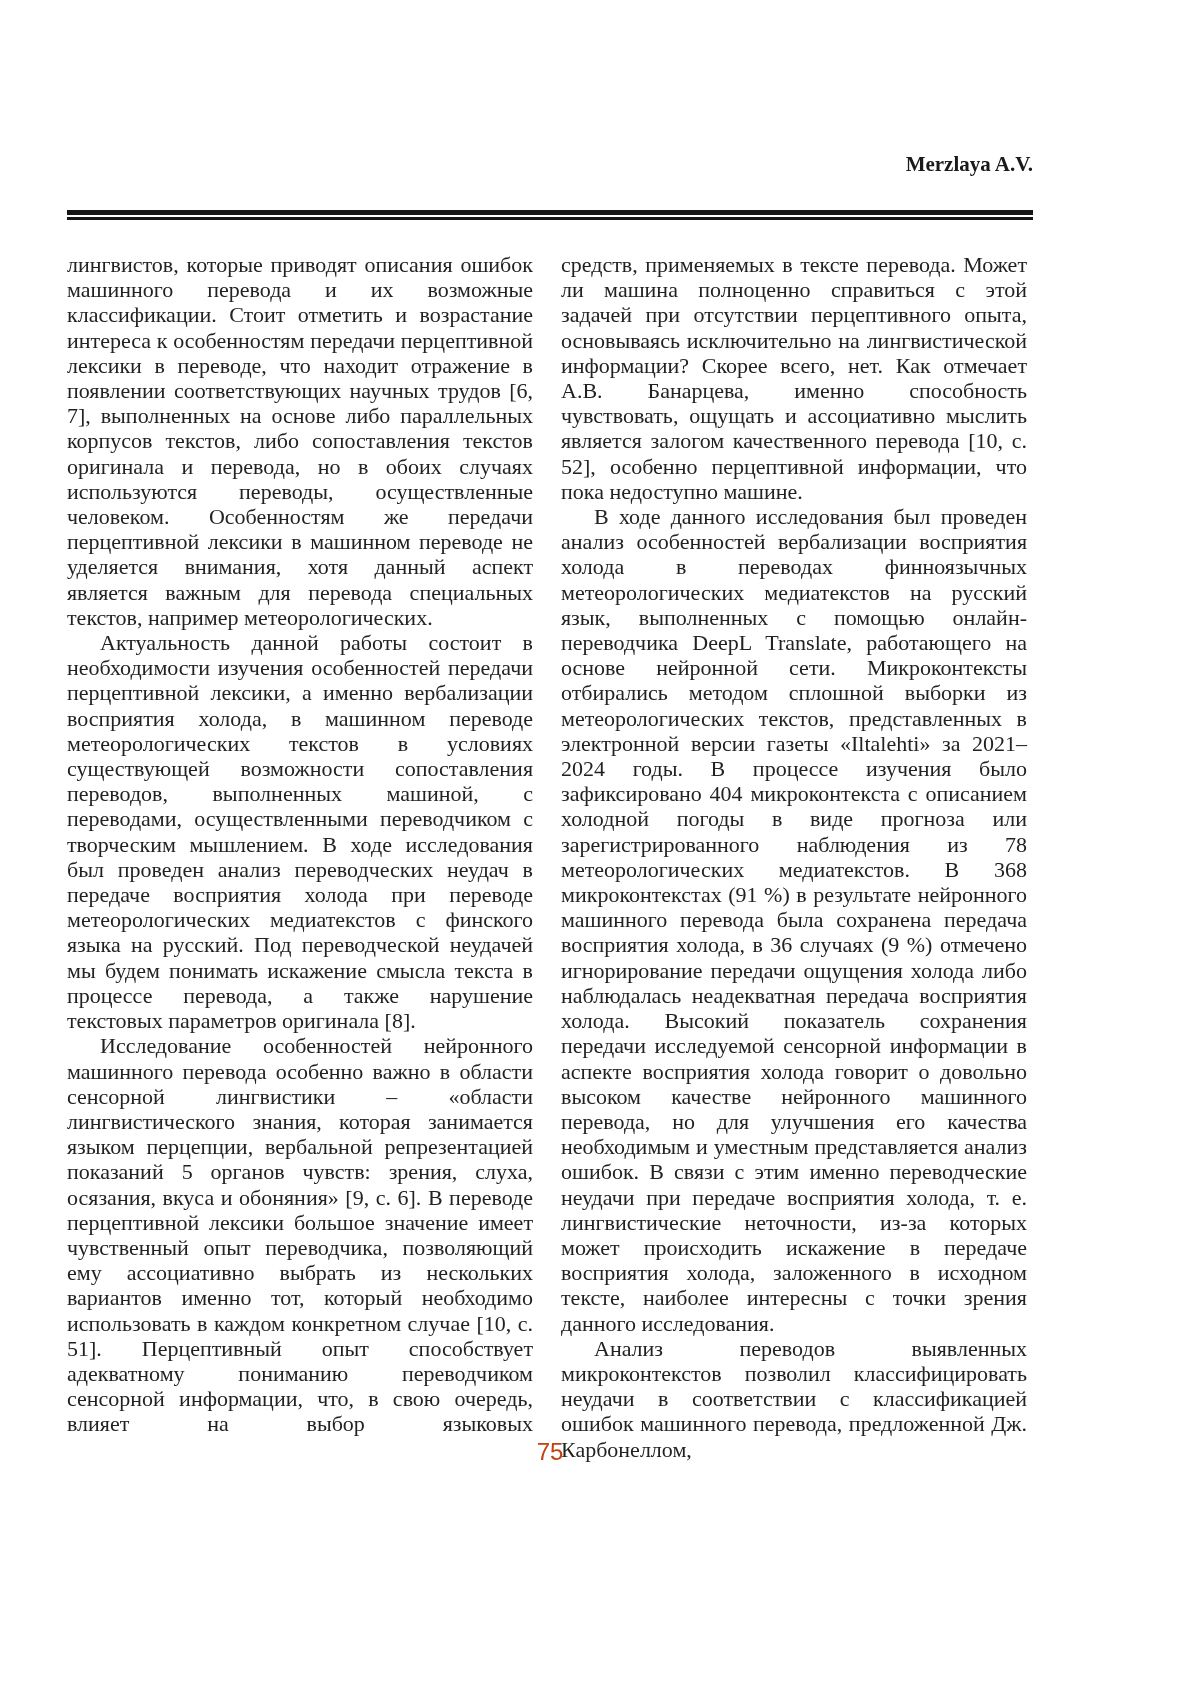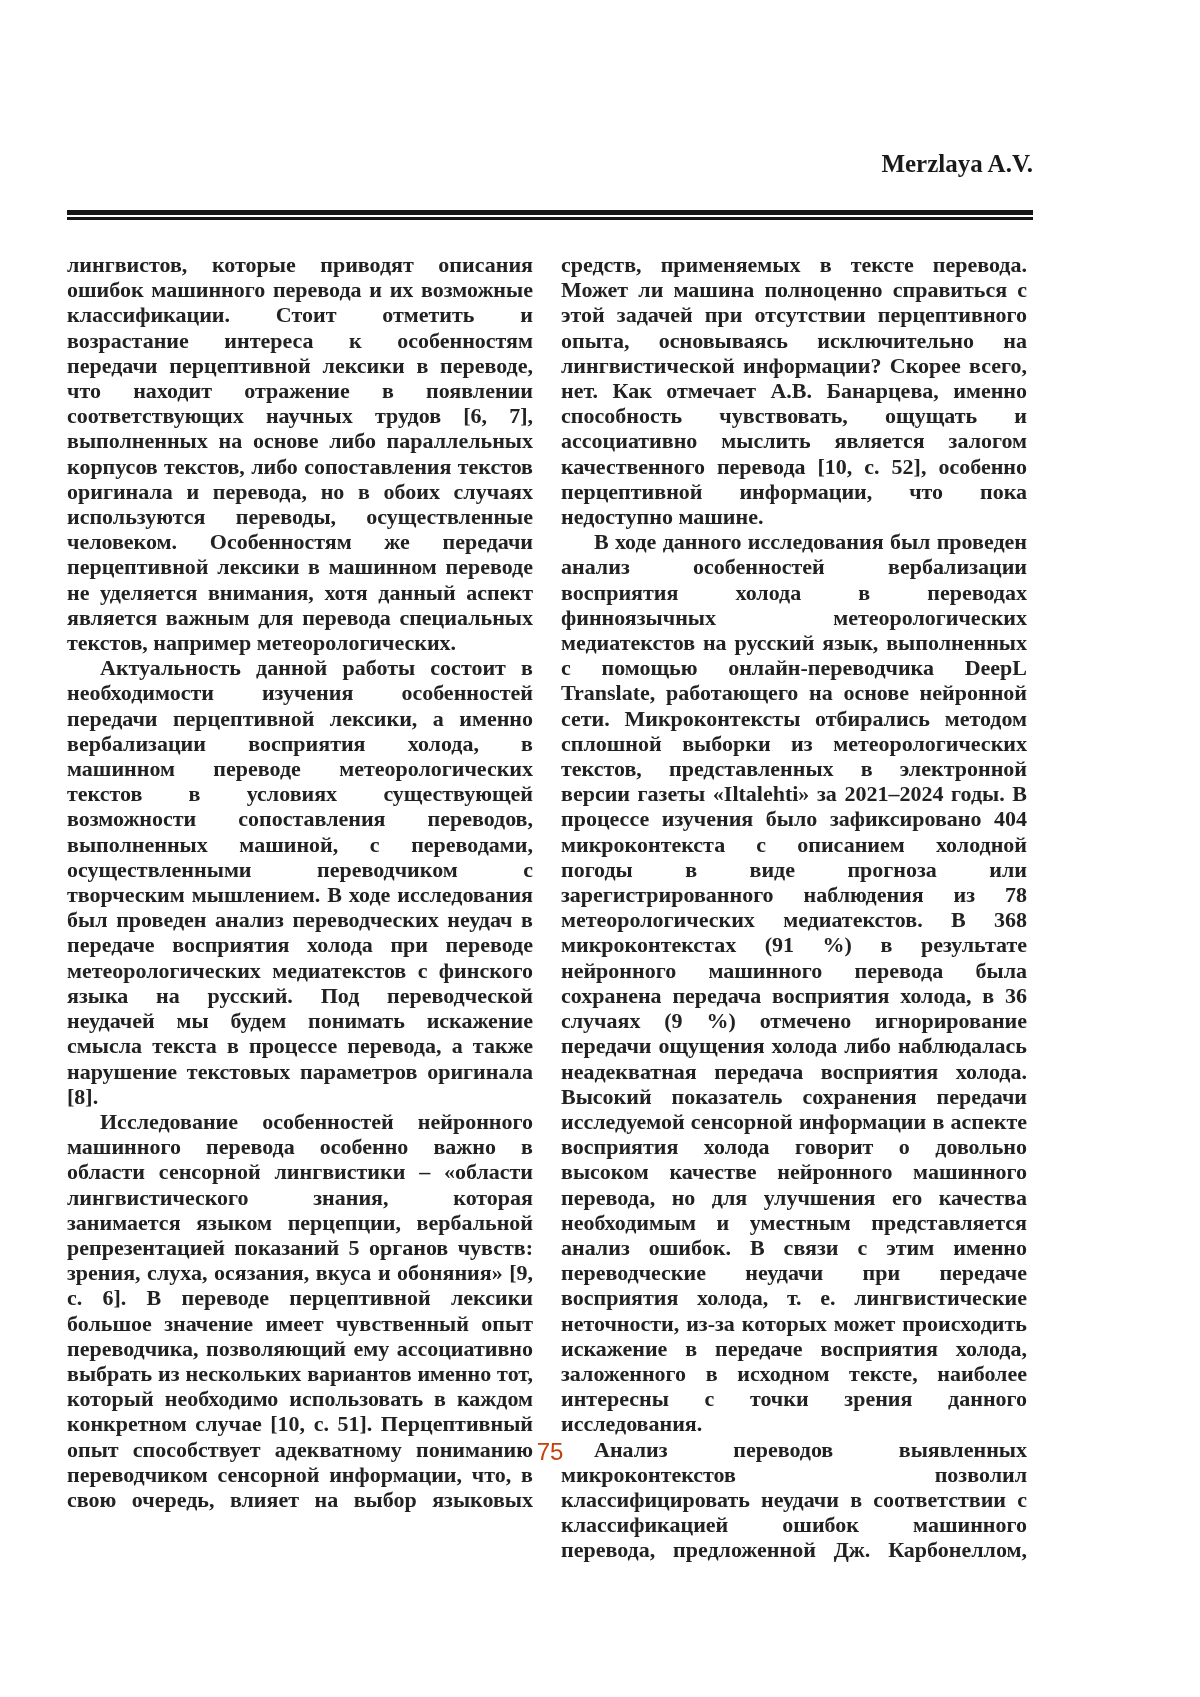--- a/index.html
+++ b/index.html
@@ -21,21 +21,21 @@
     top: 0;
     width: 966px;
     height: 1697px;
   }
   .page-header {
     position: absolute;
     top: 150px;
     left: 0;
     width: 100%;
     text-align: right;
-    font-size: 25px;
+    font-size: 21px;
     line-height: 28px;
     color: #1a1a1a;
   }
   .page-header .author {
     font-weight: bold;
   }
   .rule {
     position: absolute;
     top: 210px;
     left: 0;
@@ -50,21 +50,20 @@
     background: #161616;
     margin-top: 2px;
   }
   .columns {
     position: absolute;
     top: 252px;
     left: 0;
     width: 966px;
     display: flex;
     gap: 28px;
-    font-weight: bold;
   }
   .col {
     width: 466px;
     font-size: 22px;
     line-height: 25.2px;
     text-align: justify;
     color: #222222;
   }
   .col p {
     margin: 0;

